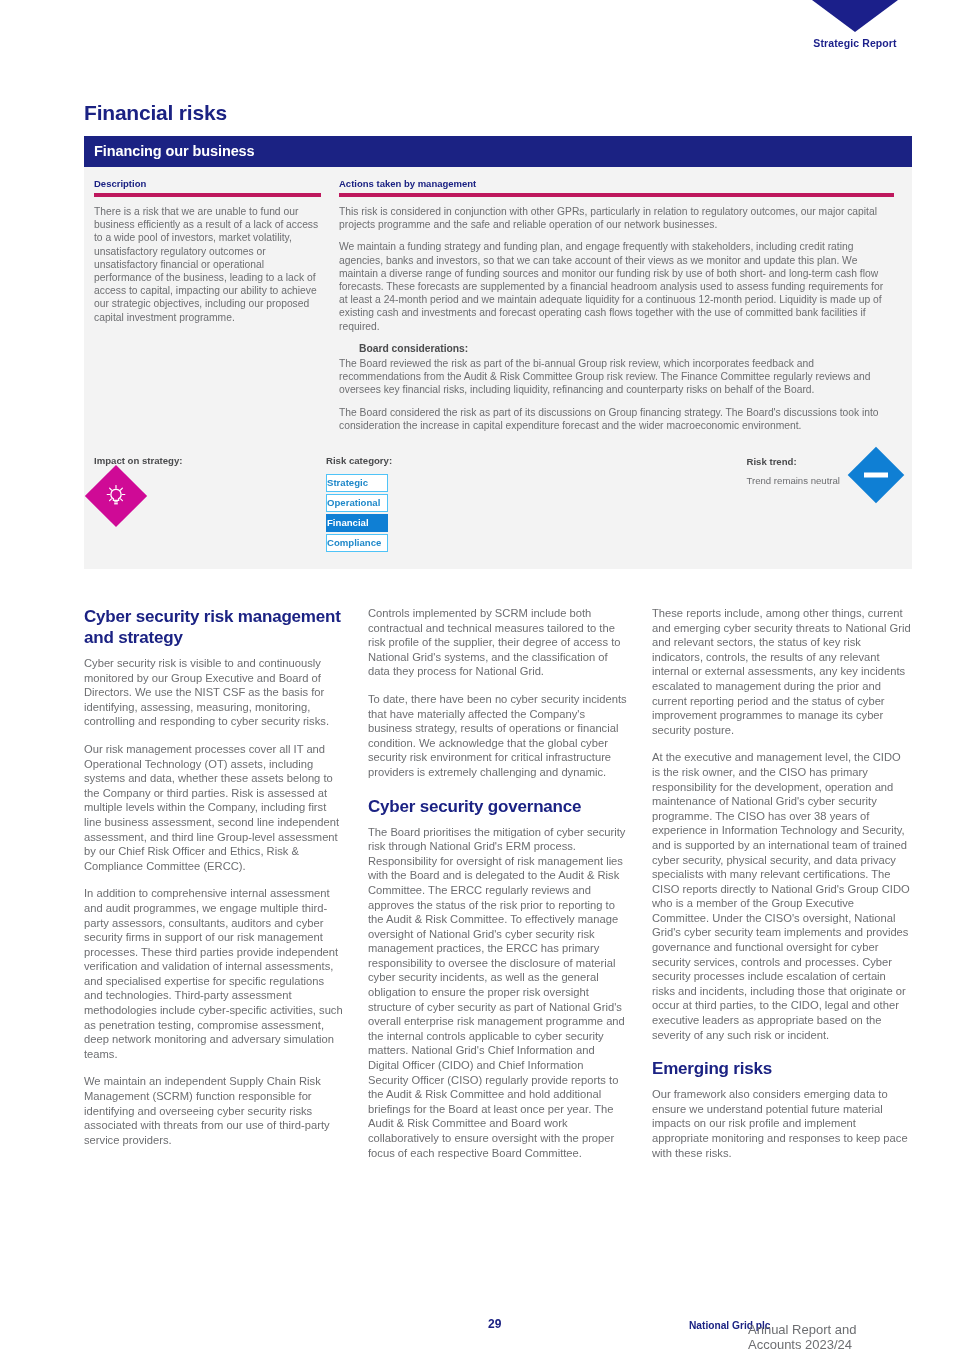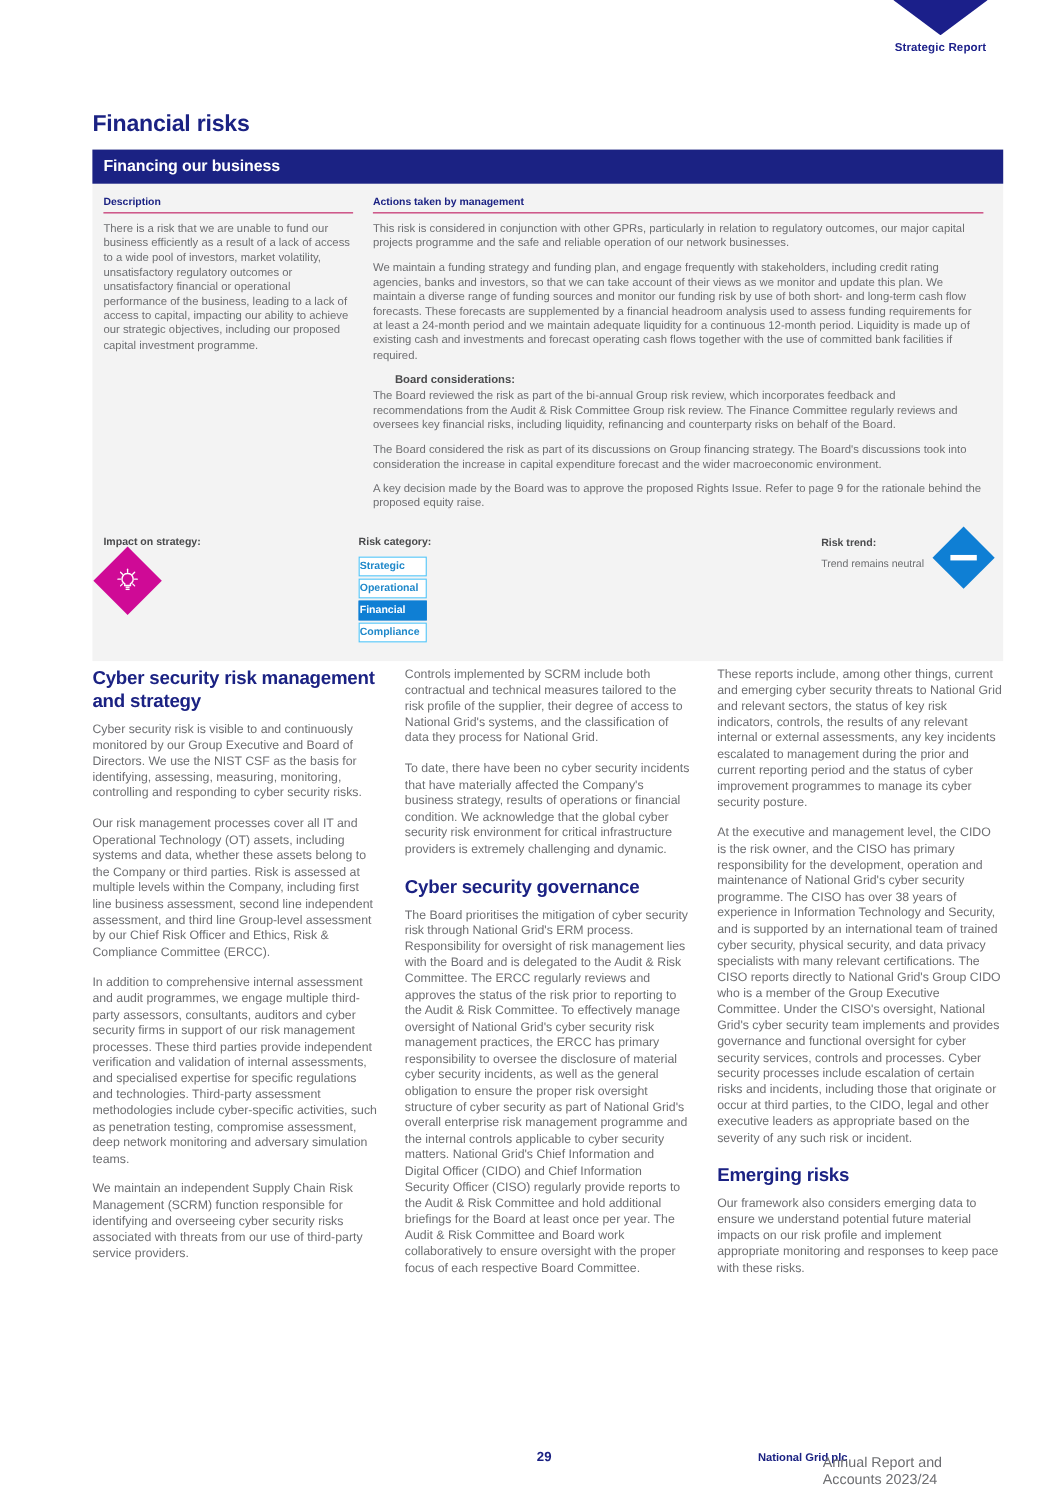--- a/index.html
+++ b/index.html
@@ -83,21 +83,21 @@
   .risk-col-actions {
     flex: 1;
     padding: 11px 18px 0 0px;
     box-sizing: border-box;
   }
   .col-head {
     font-size: 9.5px;
     font-weight: bold;
     color: #1b2283;
     padding-bottom: 4px;
-    border-bottom: 1px solid #be185d;
+    border-bottom: 4px solid #be185d;
     margin-bottom: 8px;
   }
   .risk-body p {
     margin: 0 0 9px 0;
     font-size: 10.3px;
     line-height: 13.2px;
     color: #6d6e71;
   }
   .risk-body p.bold-lead {
     font-weight: bold;
@@ -289,21 +289,20 @@
       </div>
 
       <div class="risk-col-actions">
         <div class="col-head">Actions taken by management</div>
         <div class="risk-body">
           <p>This risk is considered in conjunction with other GPRs, particularly in relation to regulatory outcomes, our major capital projects programme and the safe and reliable operation of our network businesses.</p>
           <p>We maintain a funding strategy and funding plan, and engage frequently with stakeholders, including credit rating agencies, banks and investors, so that we can take account of their views as we monitor and update this plan. We maintain a diverse range of funding sources and monitor our funding risk by use of both short- and long-term cash flow forecasts. These forecasts are supplemented by a financial headroom analysis used to assess funding requirements for at least a 24-month period and we maintain adequate liquidity for a continuous 12-month period. Liquidity is made up of existing cash and investments and forecast operating cash flows together with the use of committed bank facilities if required.</p>
           <p class="bold-lead">Board considerations:</p>
           <p>The Board reviewed the risk as part of the bi-annual Group risk review, which incorporates feedback and recommendations from the Audit &amp; Risk Committee Group risk review. The Finance Committee regularly reviews and oversees key financial risks, including liquidity, refinancing and counterparty risks on behalf of the Board.</p>
           <p>The Board considered the risk as part of its discussions on Group financing strategy. The Board's discussions took into consideration the increase in capital expenditure forecast and the wider macroeconomic environment.</p>
-          <p>A key decision made by the Board was to approve the proposed Rights Issue. Refer to page 9 for the rationale behind the proposed equity raise.</p>
         </div>
       </div>
     </div>
 
     <div class="risk-meta">
 
       <div class="meta-impact">
         <div class="meta-label">Impact on strategy:</div>
         <div class="impact-diamond">
           <div class="bulb">

